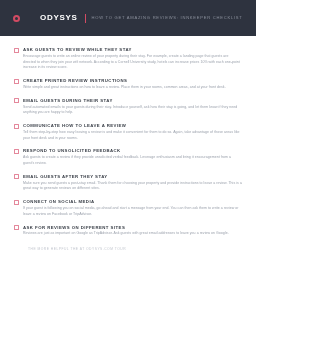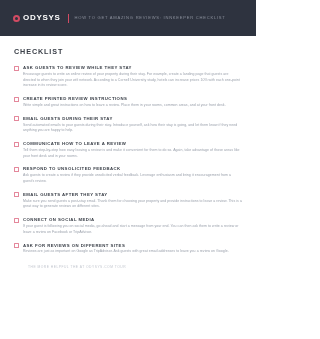--- a/index.html
+++ b/index.html
@@ -20,21 +20,21 @@
     height: 36px;
     background: #2e333f;
     display: flex;
     align-items: center;
     padding: 0 0 0 13px;
     box-sizing: border-box;
   }
   .logo-wrap {
     display: flex;
     align-items: center;
-    gap: 3px;
+    gap: 20px;
   }
   .logo-mark {
     width: 7px;
     height: 7px;
     border-radius: 50%;
     border: 2px solid #d24b63;
     box-sizing: border-box;
     flex: 0 0 auto;
   }
   .logo-text {
@@ -140,21 +140,20 @@
   <div class="logo-wrap">
     <span class="logo-mark"></span>
     <span class="logo-text">ODYSYS</span>
   </div>
   <span class="header-divider"></span>
   <span class="header-tagline">HOW TO GET AMAZING REVIEWS: INNKEEPER CHECKLIST</span>
 </div>
 
 <div class="page">
   <div class="card">
-    <h1 class="page-title">CHECKLIST</h1>
 
     <ul class="checklist">
 
       <li class="check-item">
         <span class="checkbox"></span>
         <div class="item-body">
           <p class="item-heading">ASK GUESTS TO REVIEW WHILE THEY STAY</p>
           <p class="item-text">Encourage guests to write an online review of your property during their stay. For example, create a landing page that guests are directed to when they join your wifi network. According to a Cornell University study, hotels can increase prices 10% with each one-point increase in its review score.</p>
         </div>
       </li>

